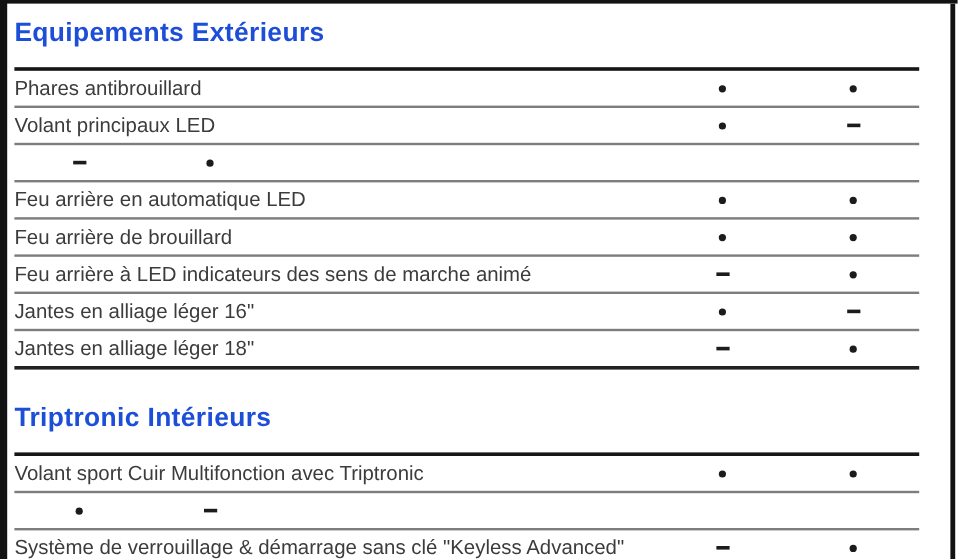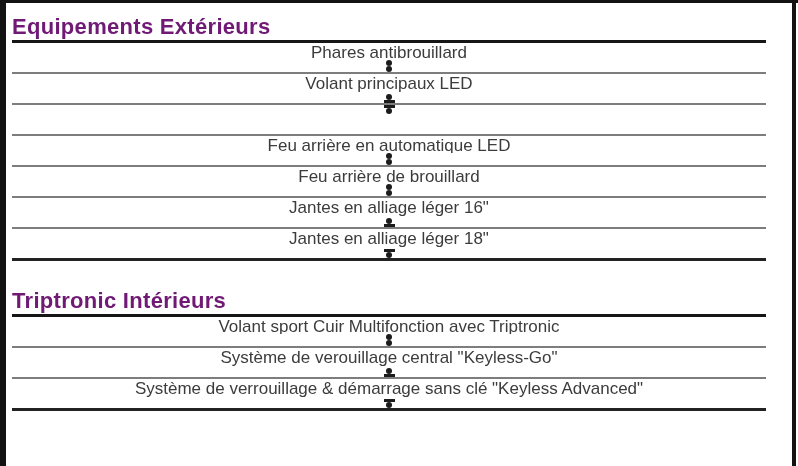--- a/index.html
+++ b/index.html
@@ -27,30 +27,29 @@
     width: 754px;
   }
   .section { margin-top: 11px; }
   .section + .section { margin-top: 27px; }
   .section-title {
     margin: 0;
     font-size: 22px;
     line-height: 26px;
     font-weight: bold;
     letter-spacing: 0.3px;
-    color: #701a75;
-    padding-bottom: 0;
+    color: #1d4ed8;
+    padding-bottom: 16px;
     border-bottom: 3px solid #161616;
   }
   .row {
     display: flex;
     align-items: center;
     height: 29px;
     border-bottom: 2px solid #7d7d7d;
-    flex-direction: column;
   }
   .rows .row:last-child { border-bottom: 3px solid #222222; }
   .row-label {
     flex: 1;
     font-size: 17px;
     color: #3c3c3c;
     white-space: nowrap;
     overflow: hidden;
   }
   .cell {
@@ -114,20 +113,29 @@
           <div class="row">
             <span class="row-label">Feu arrière de brouillard</span>
             <span class="cell">
               <span class="dot"></span>
             </span>
             <span class="cell c2">
               <span class="dot"></span>
             </span>
           </div>
           <div class="row">
+            <span class="row-label">Feu arrière à LED indicateurs des sens de marche animé</span>
+            <span class="cell">
+              <span class="dash"></span>
+            </span>
+            <span class="cell c2">
+              <span class="dot"></span>
+            </span>
+          </div>
+          <div class="row">
             <span class="row-label">Jantes en alliage léger 16"</span>
             <span class="cell">
               <span class="dot"></span>
             </span>
             <span class="cell c2">
               <span class="dash"></span>
             </span>
           </div>
           <div class="row">
             <span class="row-label">Jantes en alliage léger 18"</span>
@@ -147,21 +155,20 @@
           <div class="row">
             <span class="row-label">Volant sport Cuir Multifonction avec Triptronic</span>
             <span class="cell">
               <span class="dot"></span>
             </span>
             <span class="cell c2">
               <span class="dot"></span>
             </span>
           </div>
           <div class="row">
-            <span class="row-label">Système de verouillage central "Keyless-Go"</span>
             <span class="cell">
               <span class="dot"></span>
             </span>
             <span class="cell c2">
               <span class="dash"></span>
             </span>
           </div>
           <div class="row">
             <span class="row-label">Système de verrouillage &amp; démarrage sans clé "Keyless Advanced"</span>
             <span class="cell">

